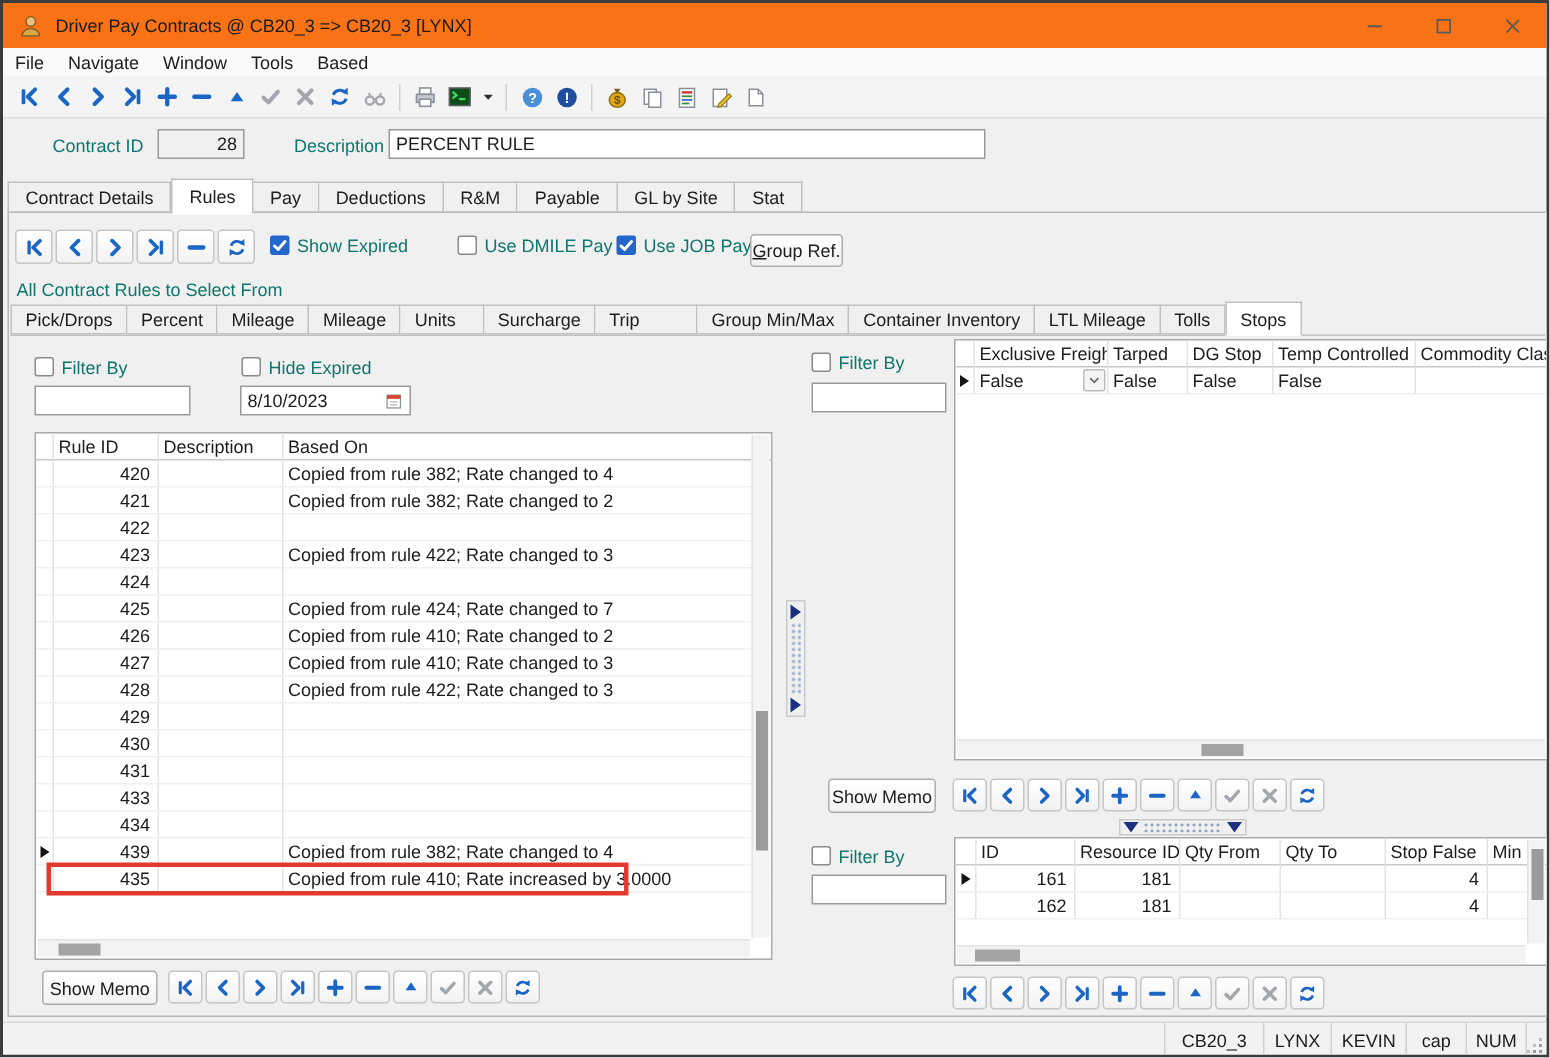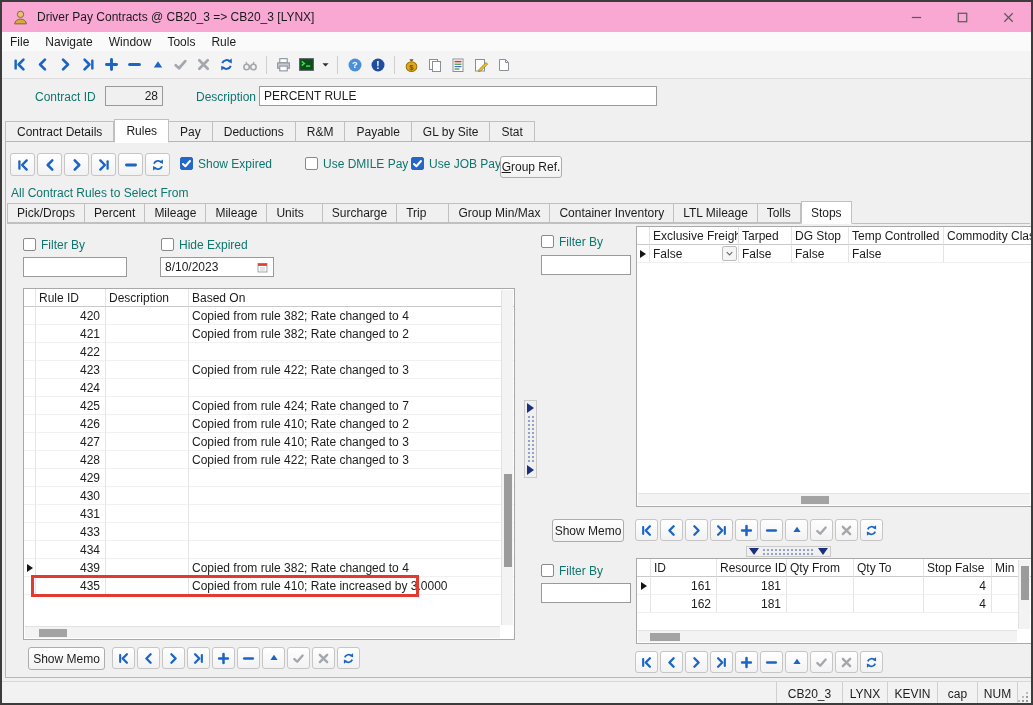--- a/index.html
+++ b/index.html
@@ -1,21 +1,21 @@
 <!DOCTYPE html>
 <html><head>
 <meta charset="utf-8">
 <style>
   *{box-sizing:border-box;margin:0;padding:0}
   html,body{width:1033px;height:705px;font-family:"Liberation Sans",sans-serif;background:#fff}
   .window{position:relative;width:1033px;height:705px;border:2px solid #3c3c3c;background:#f0f0f0;overflow:hidden}
   .abs{position:absolute}
 
   
-  .titlebar{position:absolute;left:0;top:0;right:0;height:30px;background:#f9a8d4;display:flex;align-items:center}
+  .titlebar{position:absolute;left:0;top:0;right:0;height:30px;background:#f97316;display:flex;align-items:center}
   .title-ic{margin:0 8px 0 10px}
   .title-txt{font-size:12px;color:#1a1a1a;white-space:nowrap}
   .winbtns{margin-left:auto;display:flex;height:100%}
   .winbtn{width:46px;height:100%;display:flex;align-items:center;justify-content:center;color:#5a5a5a}
 
   
   .menubar{position:absolute;left:0;top:30px;right:0;height:19px;background:#fafafa;display:flex;align-items:center;padding-left:8px}
   .menu-item{font-size:12px;color:#1c1c1c;padding:2px 9px 2px 0;margin-right:7px}
 
   
@@ -221,21 +221,21 @@
           </svg>
         </div>
     </div>
   </div>
 
   <div class="menubar">
     <span class="menu-item">File</span>
     <span class="menu-item">Navigate</span>
     <span class="menu-item">Window</span>
     <span class="menu-item">Tools</span>
-    <span class="menu-item">Rule</span>
+    <span class="menu-item">Based</span>
   </div>
 
   <div class="toolbar">
     <div class="tbtn blue">
         <svg class="ic" width="15" height="15" viewBox="0 0 16 16">
           <use href="#i-first"></use>
         </svg>
       </div>
     <div class="tbtn blue">
         <svg class="ic" width="15" height="15" viewBox="0 0 16 16">
@@ -419,21 +419,21 @@
 
     <span class="abs lbl" style="left:5px;top:44px">All Contract Rules to Select From</span>
 
     <div class="abs tabs" style="left:1px;top:59px;right:1px;height:23px;border-bottom:1px solid #c0c0c0">
       <div class="tab subtab">Pick/Drops</div>
       <div class="tab subtab">Percent</div>
       <div class="tab subtab">Mileage</div>
       <div class="tab subtab">Mileage</div>
       <div class="tab subtab" style="padding-right:18px">Units</div>
       <div class="tab subtab">Surcharge</div>
-      <div class="tab subtab" style="padding-right:22px">Trip</div>
+      <div class="tab subtab" style="padding-right:38px">Trip</div>
       <div class="tab subtab">Group Min/Max</div>
       <div class="tab subtab">Container Inventory</div>
       <div class="tab subtab">LTL Mileage</div>
       <div class="tab subtab">Tolls</div>
       <div class="tab subtab sel">Stops</div>
     </div>
 
     <div class="abs cbrow" style="left:17px;top:96px">
       <span class="cb"></span>
       <span class="lbl">Filter By</span>

